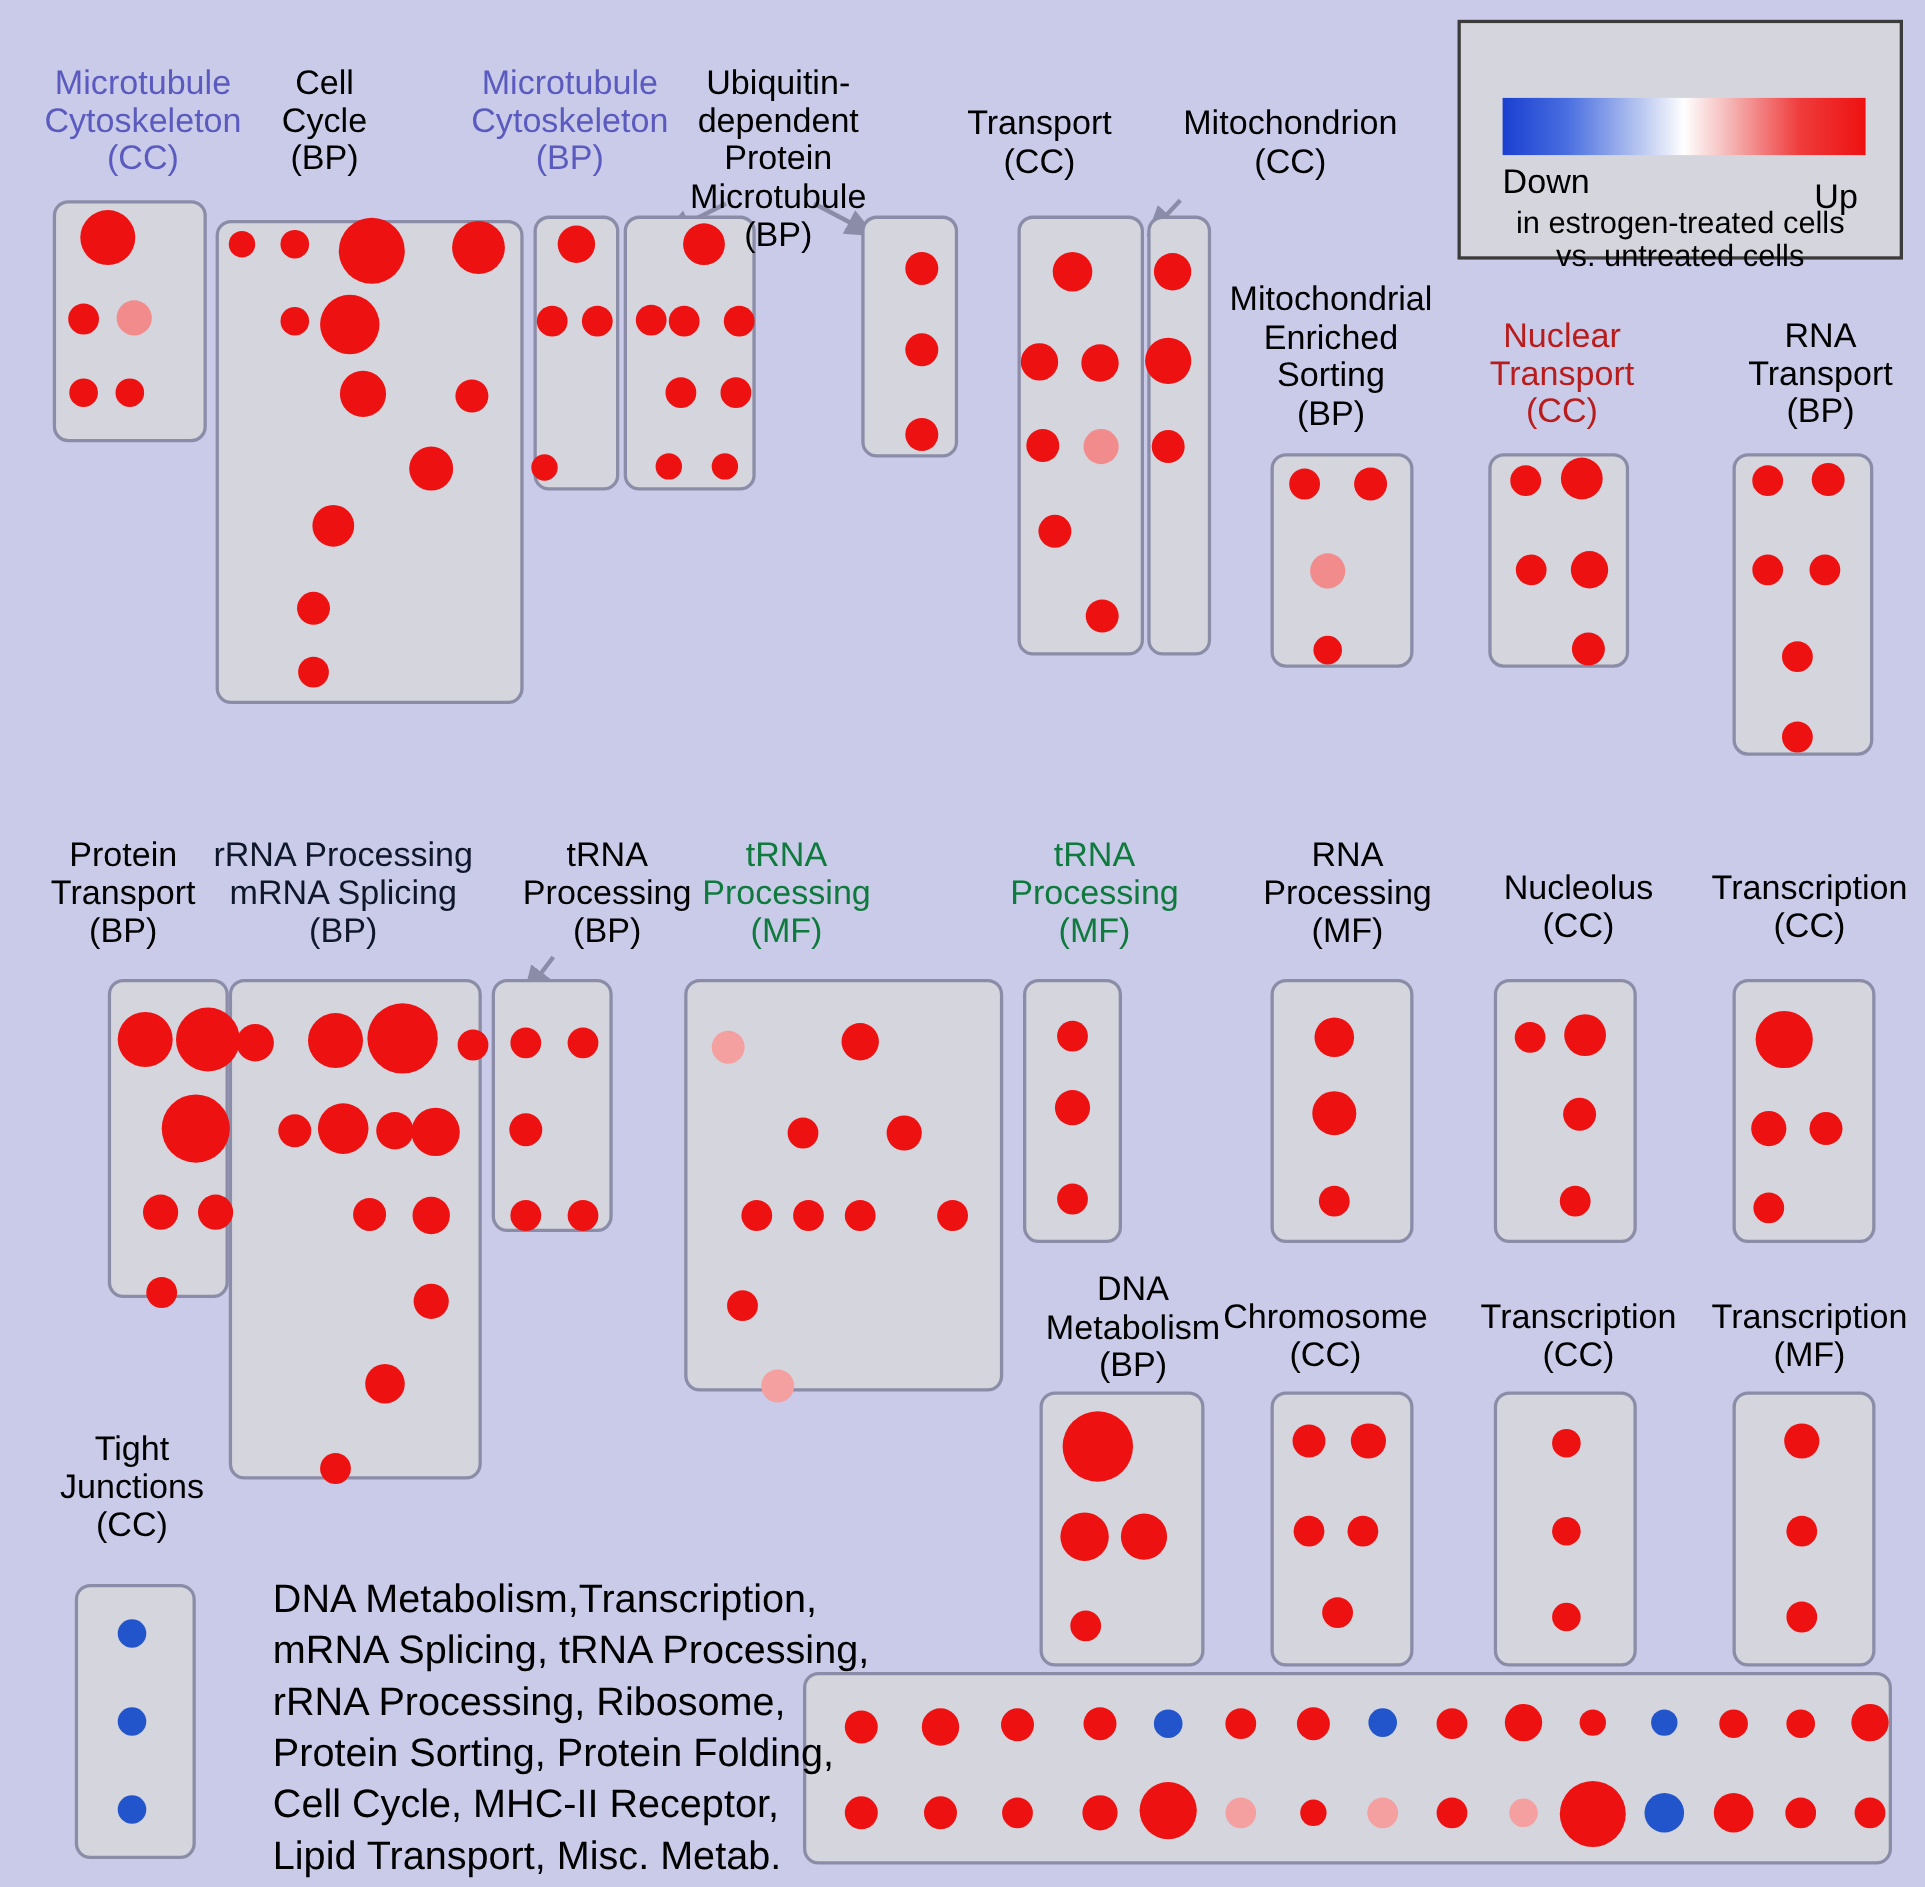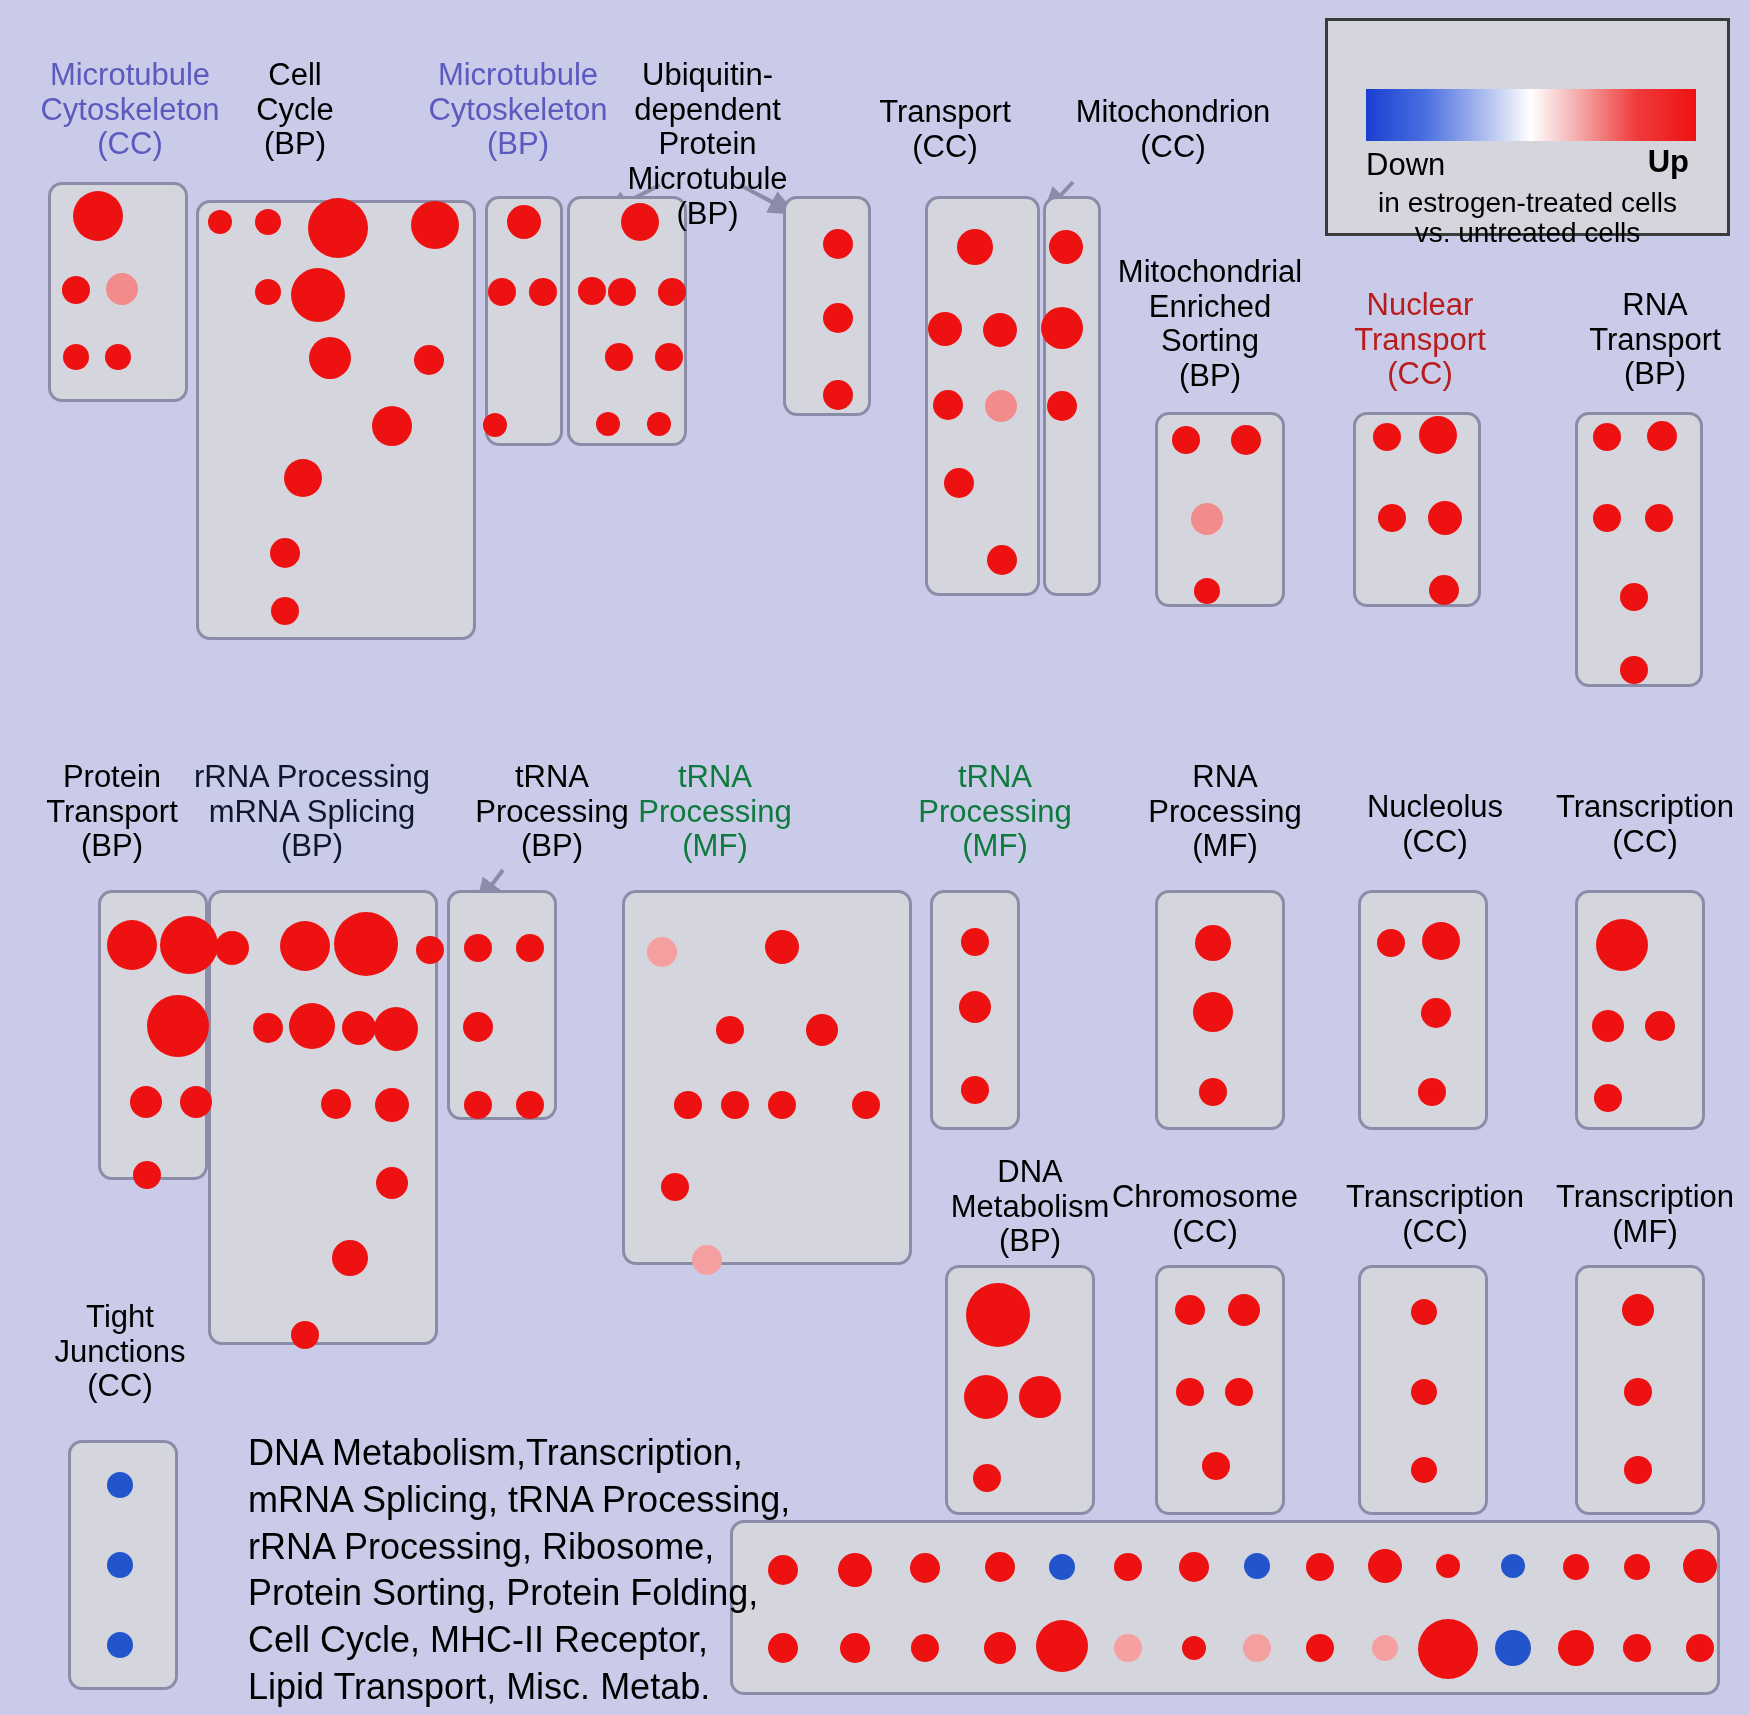--- a/index.html
+++ b/index.html
@@ -428,18 +428,18 @@
   <div class="blocktext" id="misc-list" style="left: 248px; top: 1430px;">DNA Metabolism,Transcription,
 mRNA Splicing, tRNA Processing,
 rRNA Processing, Ribosome,
 Protein Sorting, Protein Folding,
 Cell Cycle, MHC-II Receptor,
 Lipid Transport, Misc. Metab.</div>
 
   <div class="legend" style="left:1325px;top:18px;width:405px;height:218px;">
     <div class="grad" style="left:38px;top:68px;width:330px;height:52px;"></div>
     <div class="legend-down" style="left:38px;top:126px;">Down</div>
-    <div class="legend-up" style="right:38px;top:123px;font-weight:bold;">Up</div>
+    <div class="legend-up" style="right:38px;top:140px;">Up</div>
     <div class="legend-sub" style="top:196px;">vs. untreated cells</div>
     <div class="legend-sub" style="top:166px;">in estrogen-treated cells</div>
   </div>
 
 </div>
 
 </body></html>

